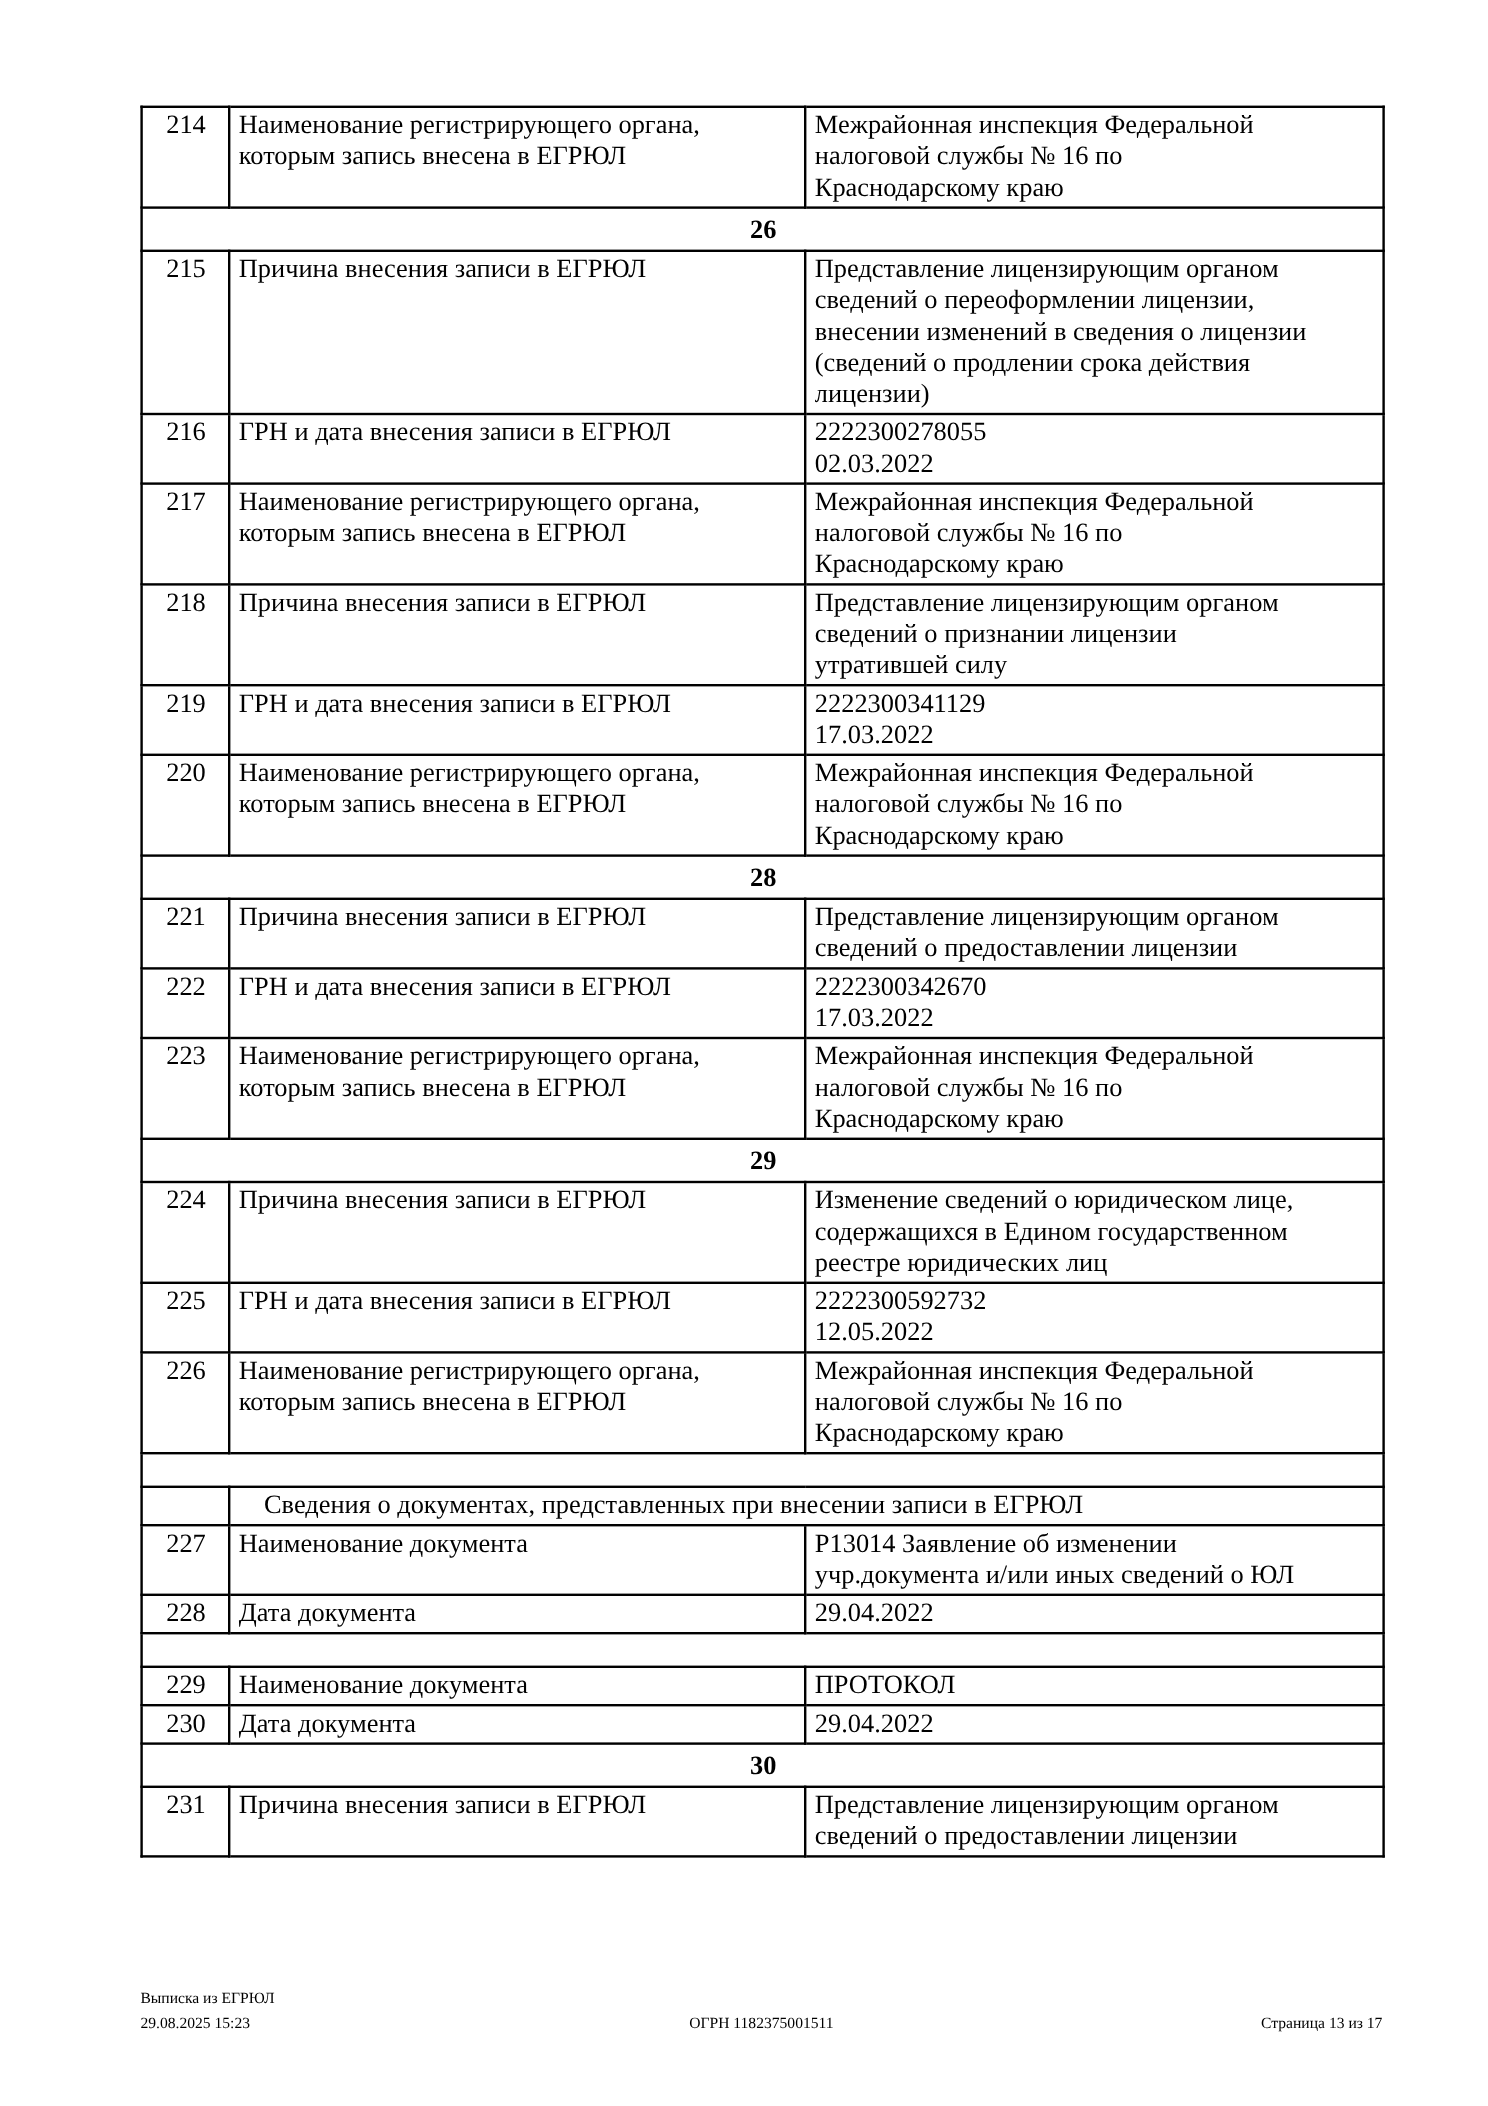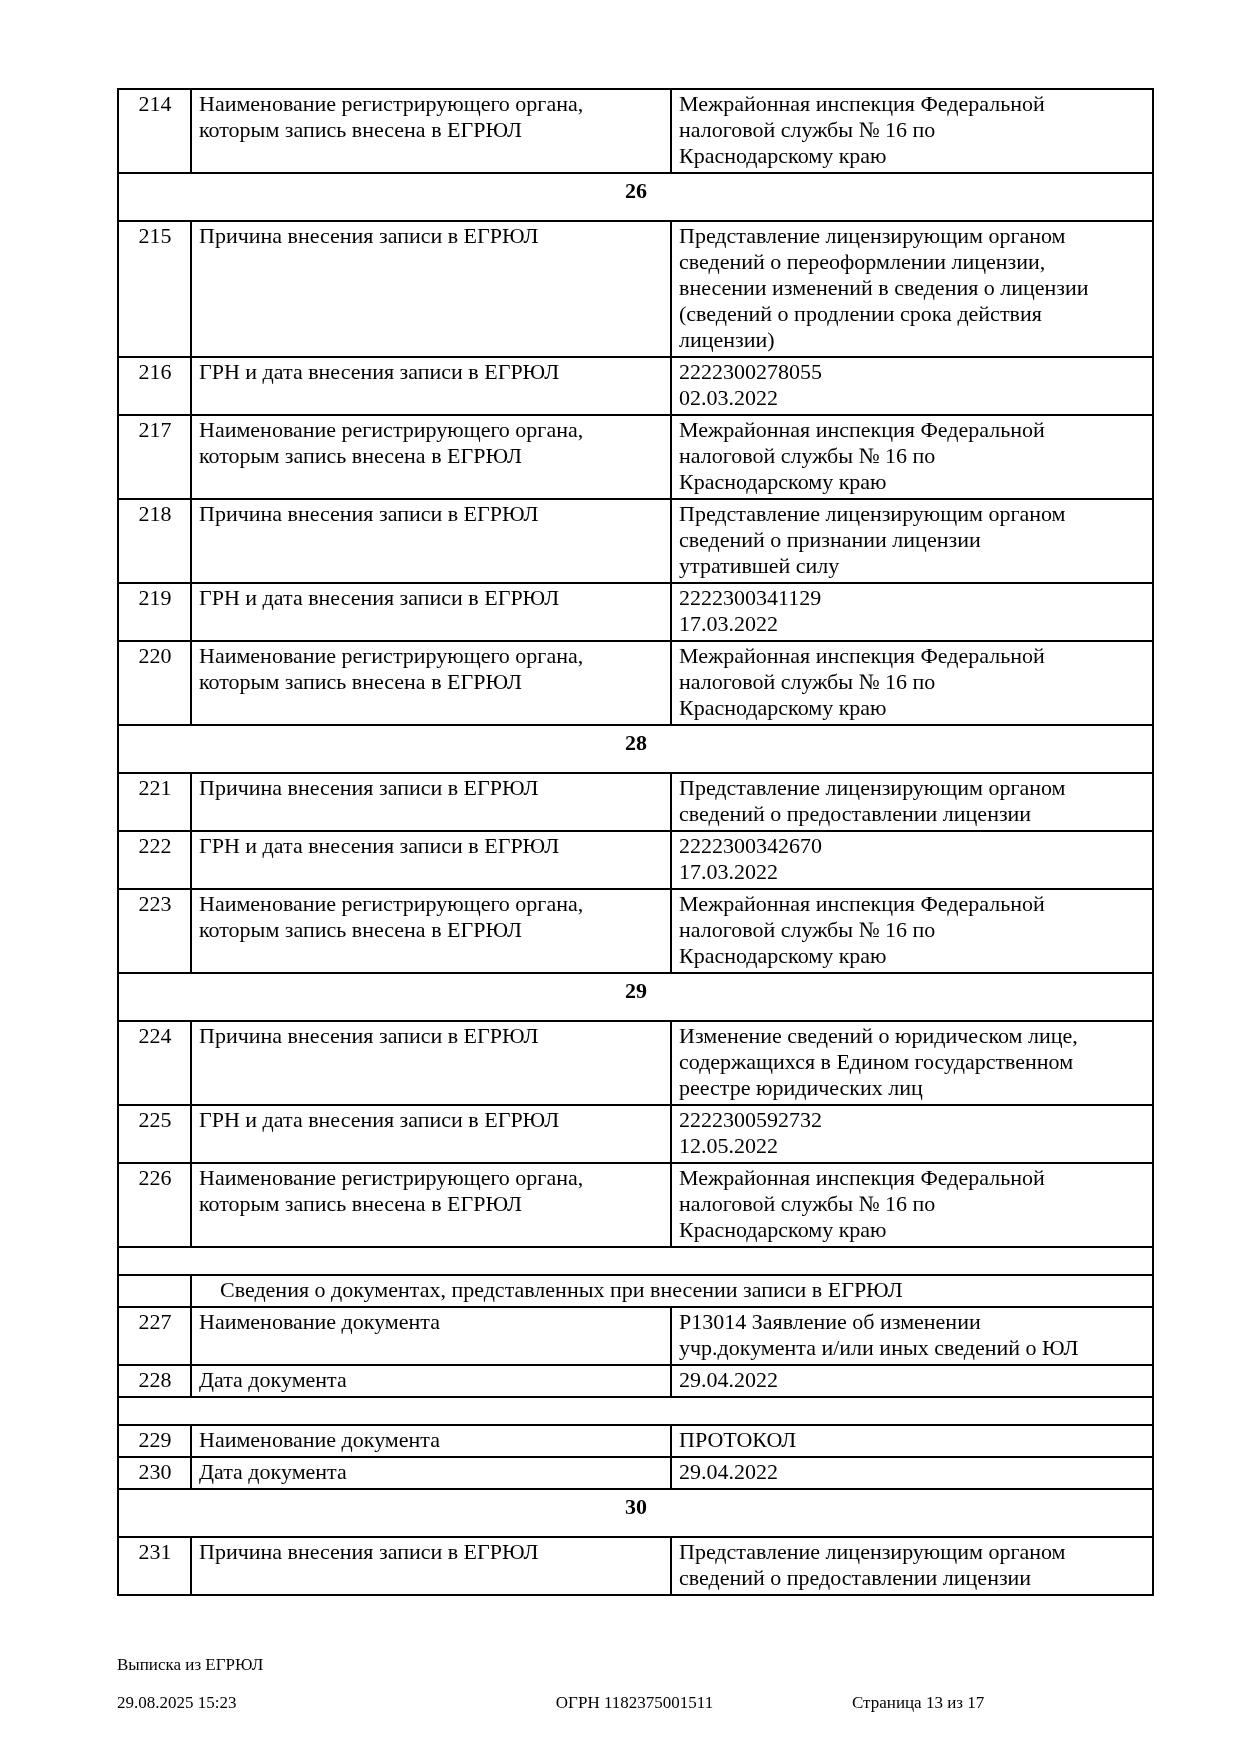--- a/index.html
+++ b/index.html
@@ -38,47 +38,47 @@
     text-align: center;
     padding-left: 2px;
     padding-right: 2px;
     border-radius: 15px;
   }
   tr.section-row td {
     text-align: center;
     font-weight: bold;
     white-space: normal;
     padding-top: 4px;
-    padding-bottom: 16px;
+    padding-bottom: 4px;
   }
   tr.spacer-row td {
     height: 26px;
     padding: 0;
   }
   tr.subheader-row td {
     white-space: normal;
     padding-left: 28px;
   }
   .footer {
     position: absolute;
     left: 117px;
     top: 1654px;
     width: 1035px;
-    font-size: 17px;
+    font-size: 13px;
     line-height: 21px;
   }
   .footer-line2 {
     display: flex;
     justify-content: space-between;
     align-items: baseline;
     gap: 10px;
   }
   .footer-datetime { text-align: left; width: 300px; }
   .footer-ogrn { text-align: center; flex: 1; }
-  .footer-page { width: 300px; margin-top: 17px; }
+  .footer-page { text-align: right; width: 300px; }
 </style>
 </head>
 <body>
 
 <div class="page">
 
   <table class="doc-table">
     <colgroup>
       <col style="width:73px">
       <col style="width:480px">

